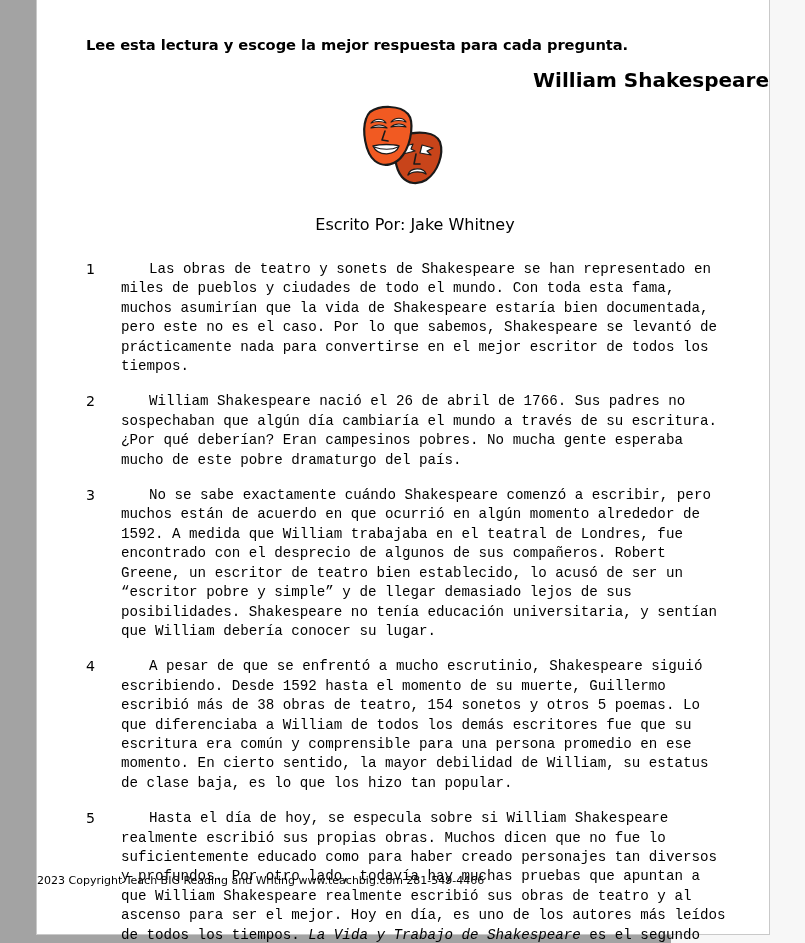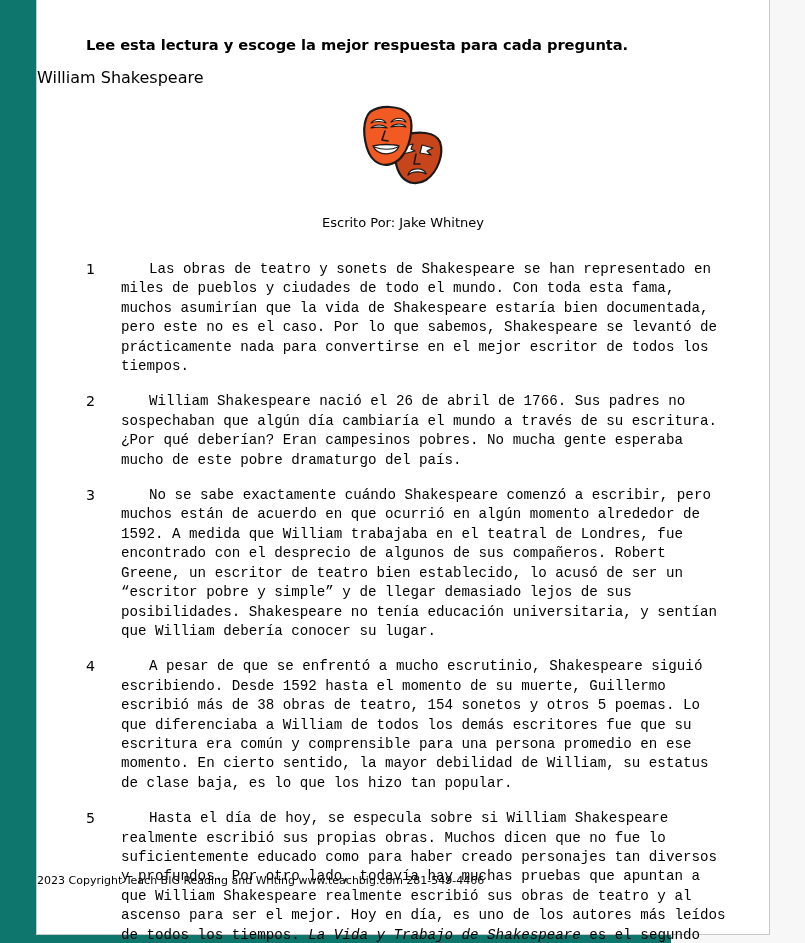--- a/index.html
+++ b/index.html
@@ -10,21 +10,21 @@
   body {
     width: 805px;
     height: 943px;
     overflow: hidden;
     font-family: "DejaVu Sans", sans-serif;
   }
   .viewport {
     position: relative;
     width: 671px;
     height: 943px;
-    background: #0f766e;
+    background: #a3a3a3;
   }
   .page {
     position: absolute;
     left: 36px;
     top: -6px;
     width: 734px;
     height: 941px;
     background: #ffffff;
     border-left: 1px solid #c9c9c9;
     border-right: 1px solid #c9c9c9;
@@ -48,42 +48,42 @@
     color: #000000;
     letter-spacing: -0.05px;
     white-space: nowrap;
   }
 
   .doc-title {
     position: absolute;
     left: 0;
     top: 74px;
     width: 732px;
-    text-align: left;
-    font-size: 16px;
-    font-weight: normal;
+    text-align: right;
+    font-size: 20px;
+    font-weight: bold;
     color: #000000;
   }
 
   .masks-wrap {
     position: absolute;
     left: 0;
     top: 108px;
     width: 732px;
     text-align: center;
     line-height: 0;
   }
 
   .byline {
     position: absolute;
-    left: 0;
+    left: 12px;
     top: 221px;
     width: 732px;
     text-align: center;
-    font-size: 13px;
+    font-size: 16px;
     color: #000000;
   }
 
   .body-block {
     position: absolute;
     left: 0;
     top: 266px;
     width: 732px;
   }
 

